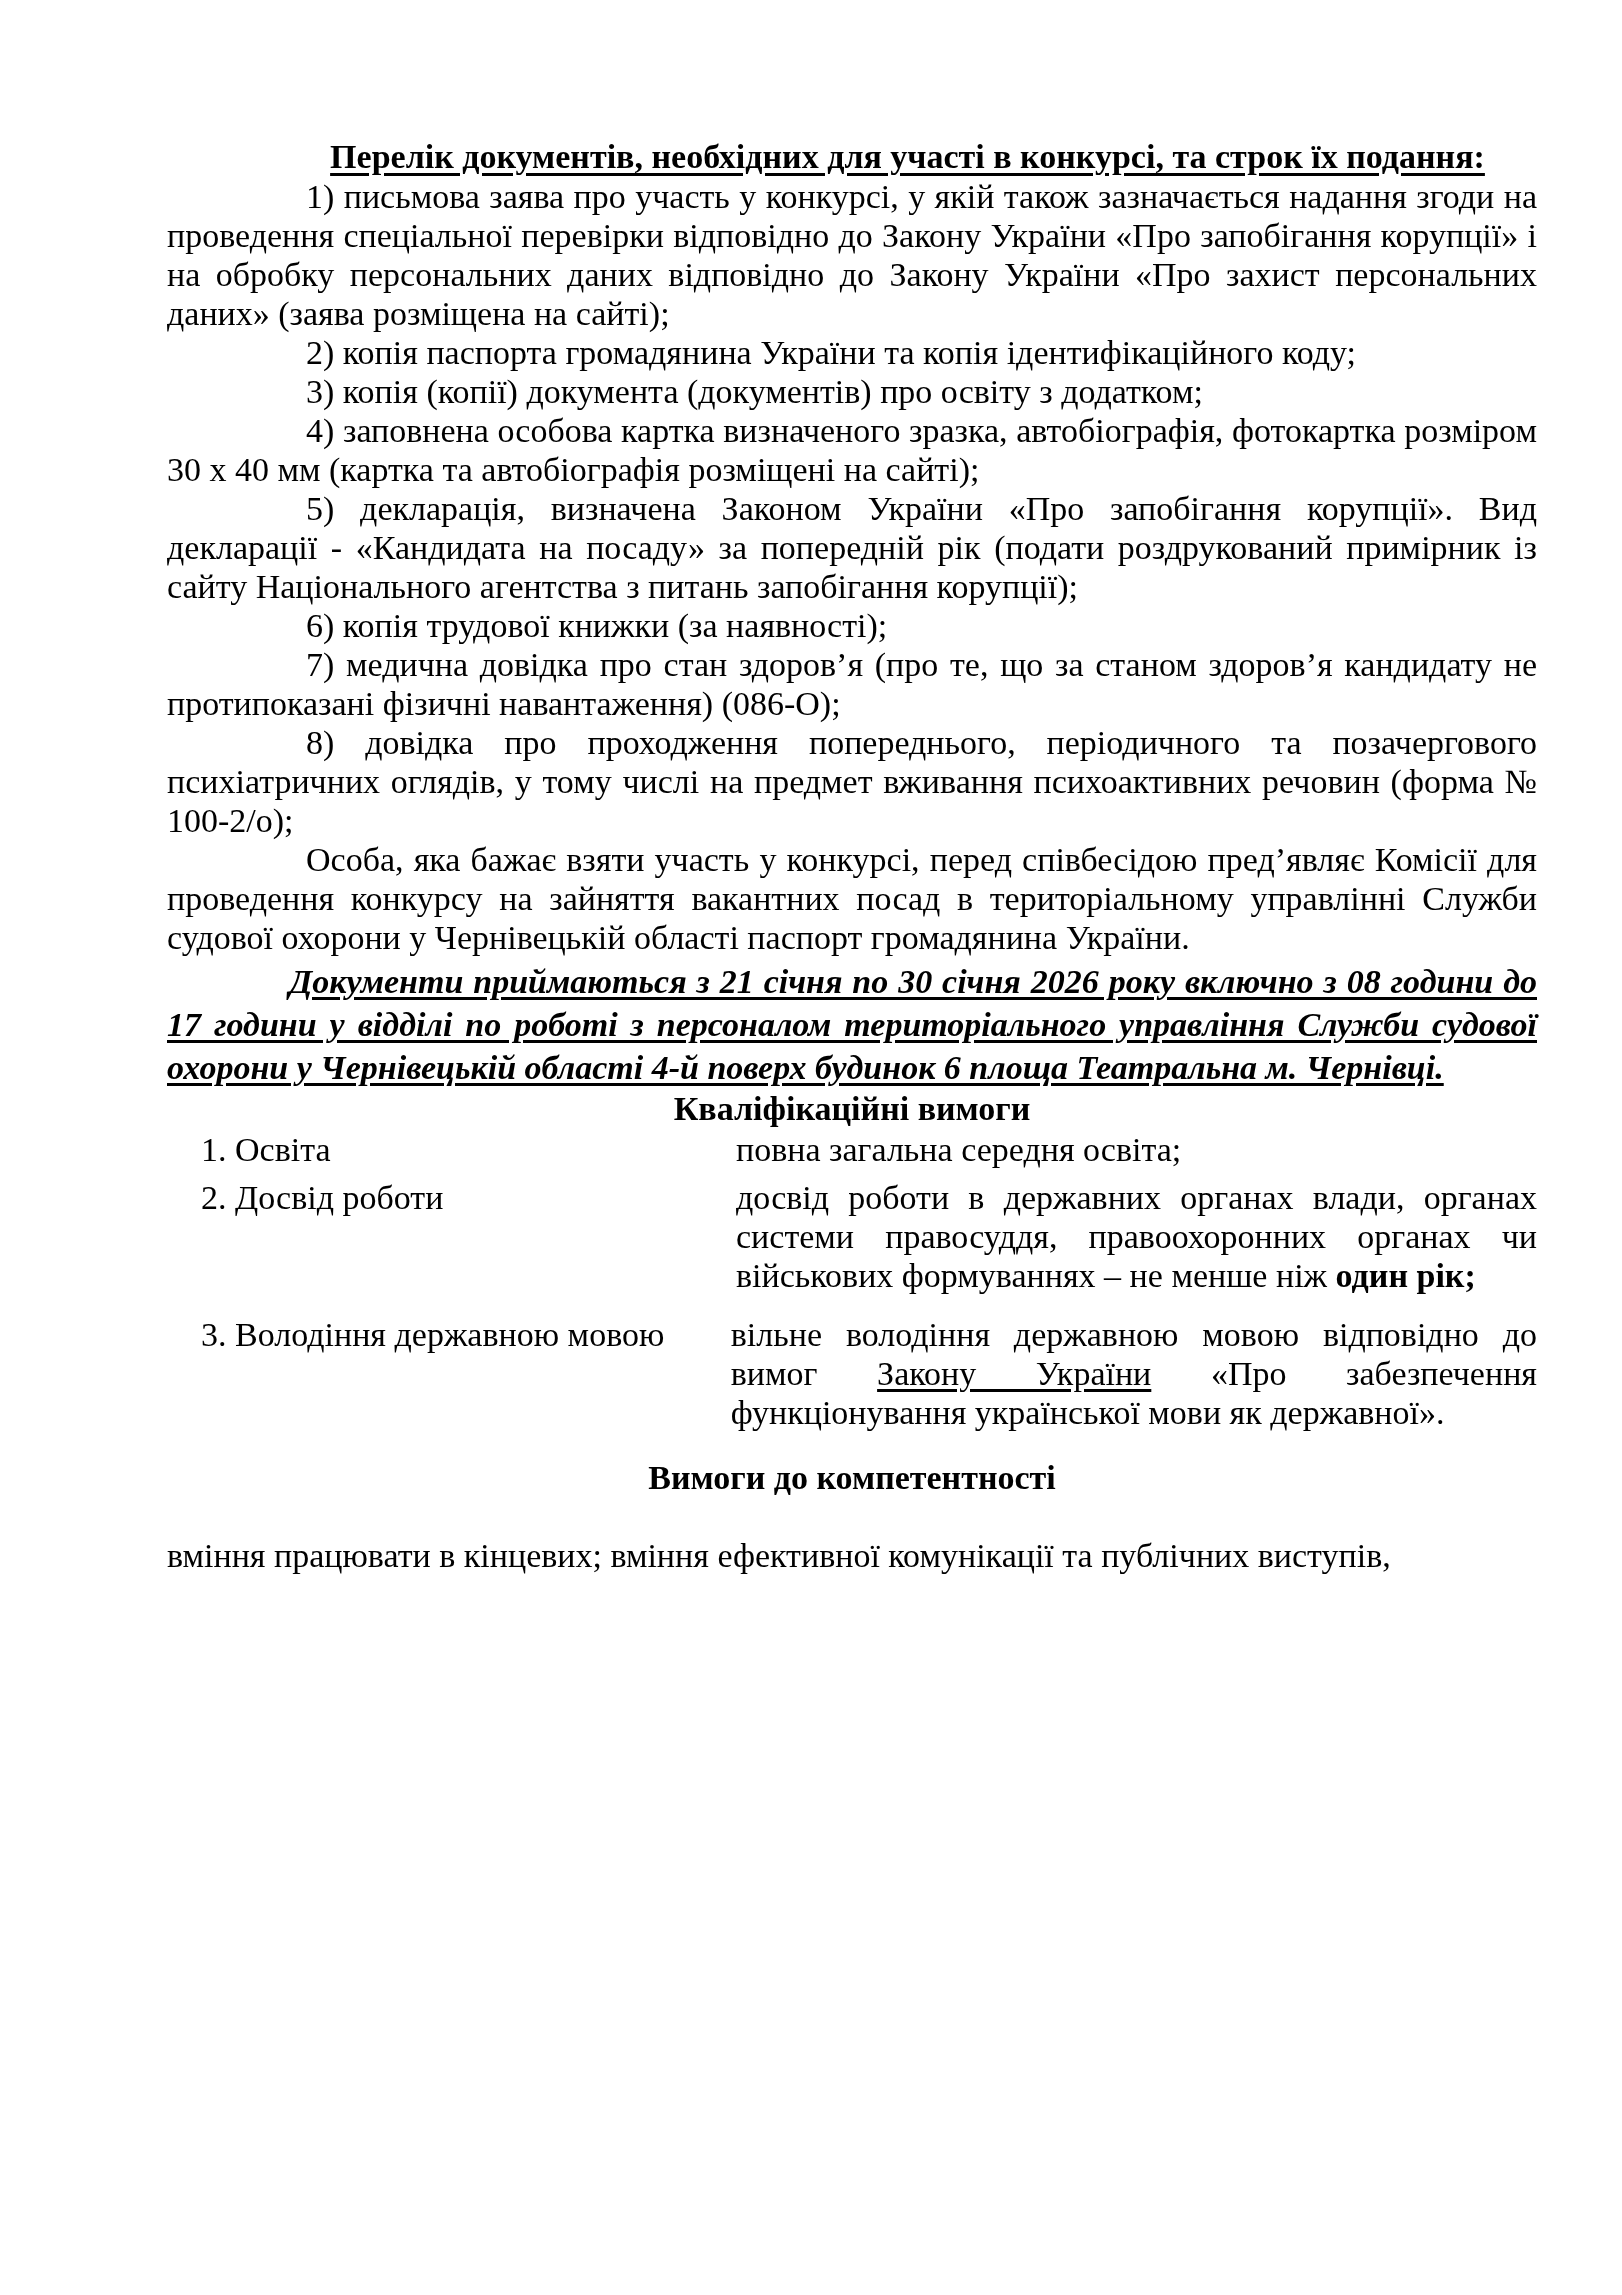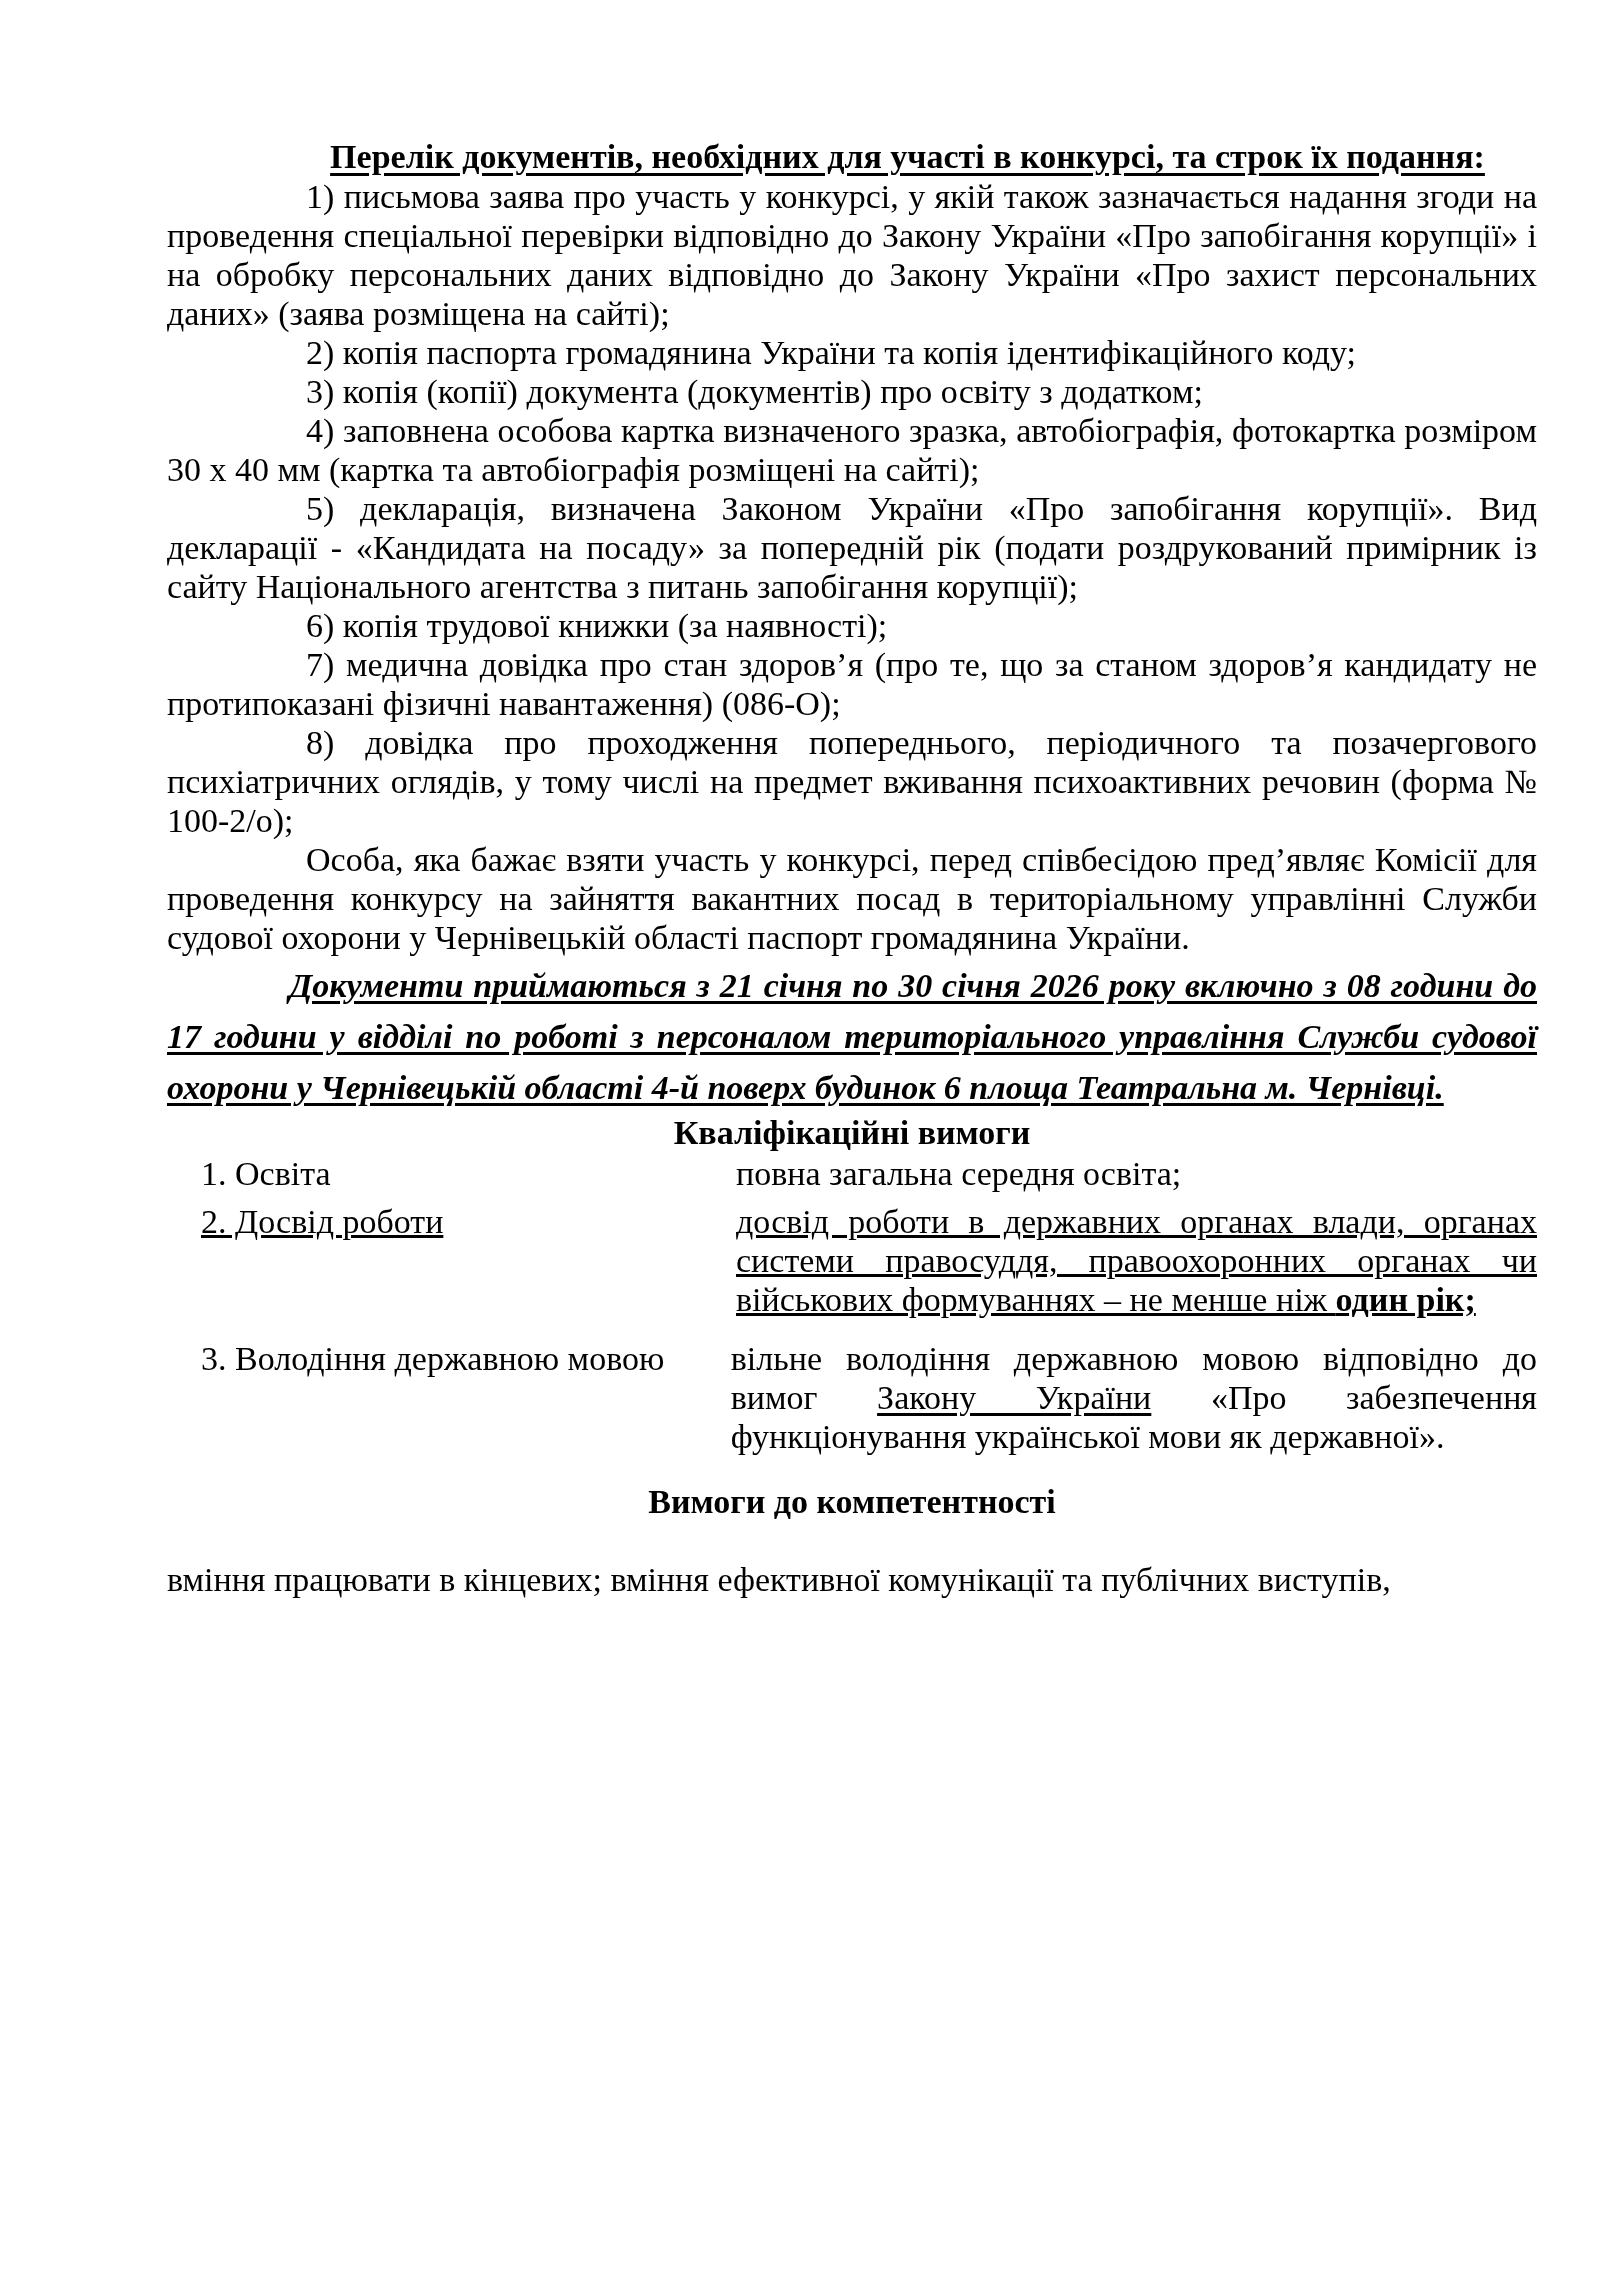--- a/index.html
+++ b/index.html
@@ -18,29 +18,29 @@
     .title {
       font-weight: bold; text-decoration: underline; text-align: center;
       text-decoration-thickness: 3.3px; text-underline-offset: 4.6px;
       padding-left: 111px; line-height: 41px;
     }
     .para { text-align: justify; text-align-last: left; }
     .indent { text-indent: 139px; }
     .notice {
       font-weight: bold; font-style: italic; text-decoration: underline;
       text-decoration-thickness: 3.3px; text-underline-offset: 3.9px;
-      text-align: justify; text-indent: 122px; margin-top: 2.6px; line-height: 51px;
+      text-align: justify; text-indent: 122px; margin-top: 2.6px; line-height: 43px;
     }
     .section-title { font-weight: bold; text-align: center; margin-top: 0px; }
     .section-title.second { margin-top: 26px; }
     .req-row { display: flex; align-items: flex-start; }
     .req-left { width: 569px; flex: none; padding-left: 34px; box-sizing: border-box; }
     .req-right { flex: 1; text-align: justify; text-align-last: left; }
     .req-row.row-edu { margin-top: 2.6px; }
-    .req-row.row-exp { margin-top: 9.2px; text-decoration: underline; }
+    .req-row.row-exp { margin-top: 9.2px; }
     .req-row.row-lang { margin-top: 19.6px; }
     .req-row.row-lang .req-right { margin-left: -5.2px; }
     .comp-row { display: flex; align-items: flex-start; }
     .comp-left { width: 564px; flex: none; padding-left: 26px; box-sizing: border-box; }
     .comp-right { flex: 1; text-align: justify; text-align-last: left; padding-right: 0; margin-right: -14.4px; }
     .comp-row.row-quality { margin-top: 3.9px; }
     .comp-row.row-team { margin-top: 39px; }
     .law-link { text-decoration: underline; text-decoration-thickness: 2.6px; text-underline-offset: 3.9px; }
     .b { font-weight: bold; }
     .line { display: block; }

